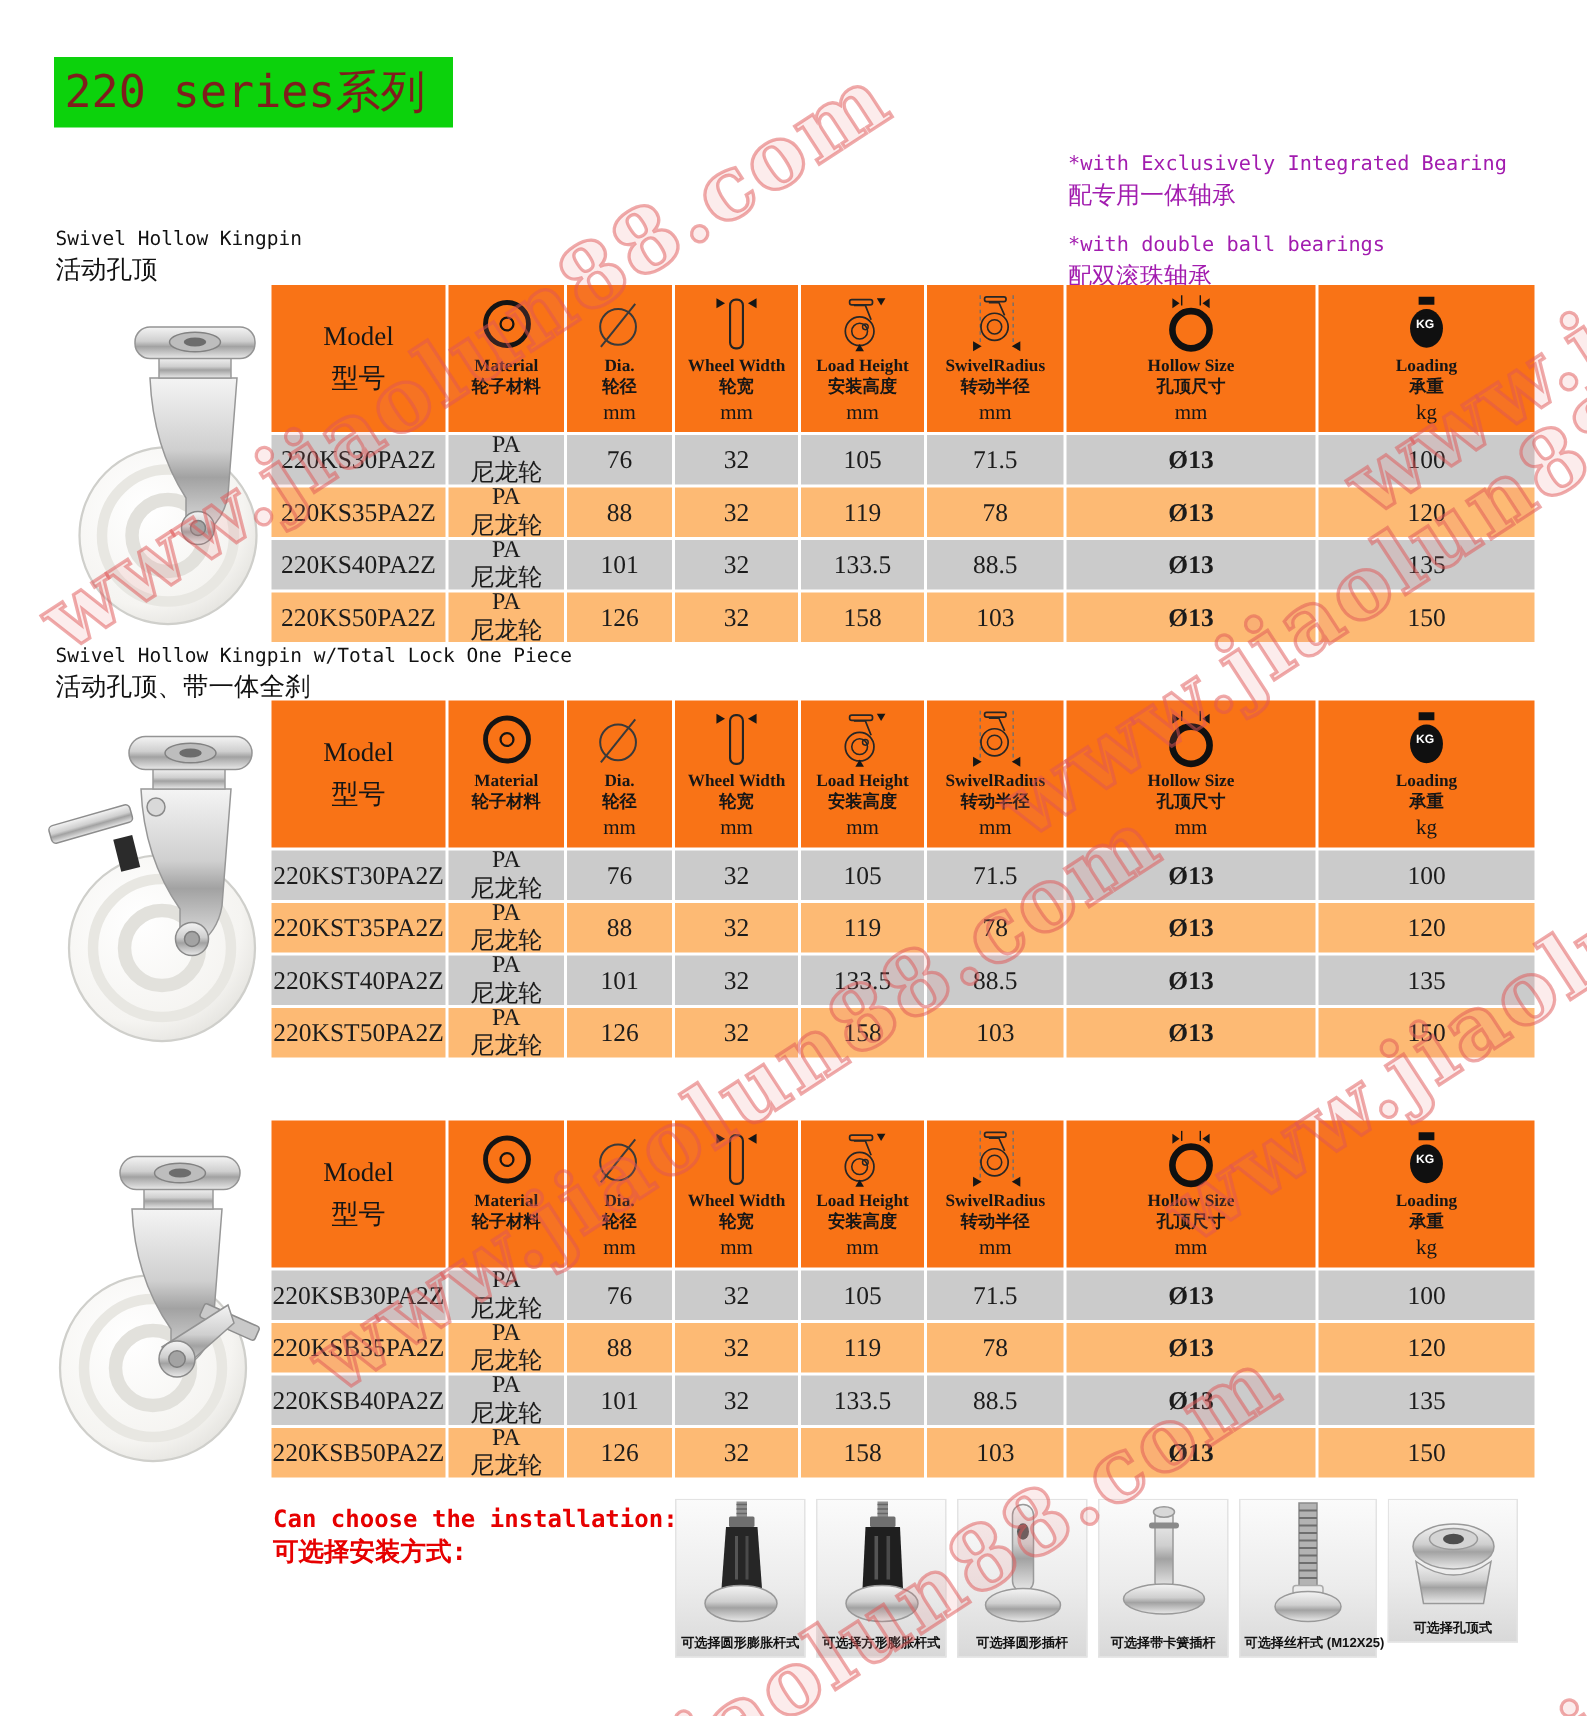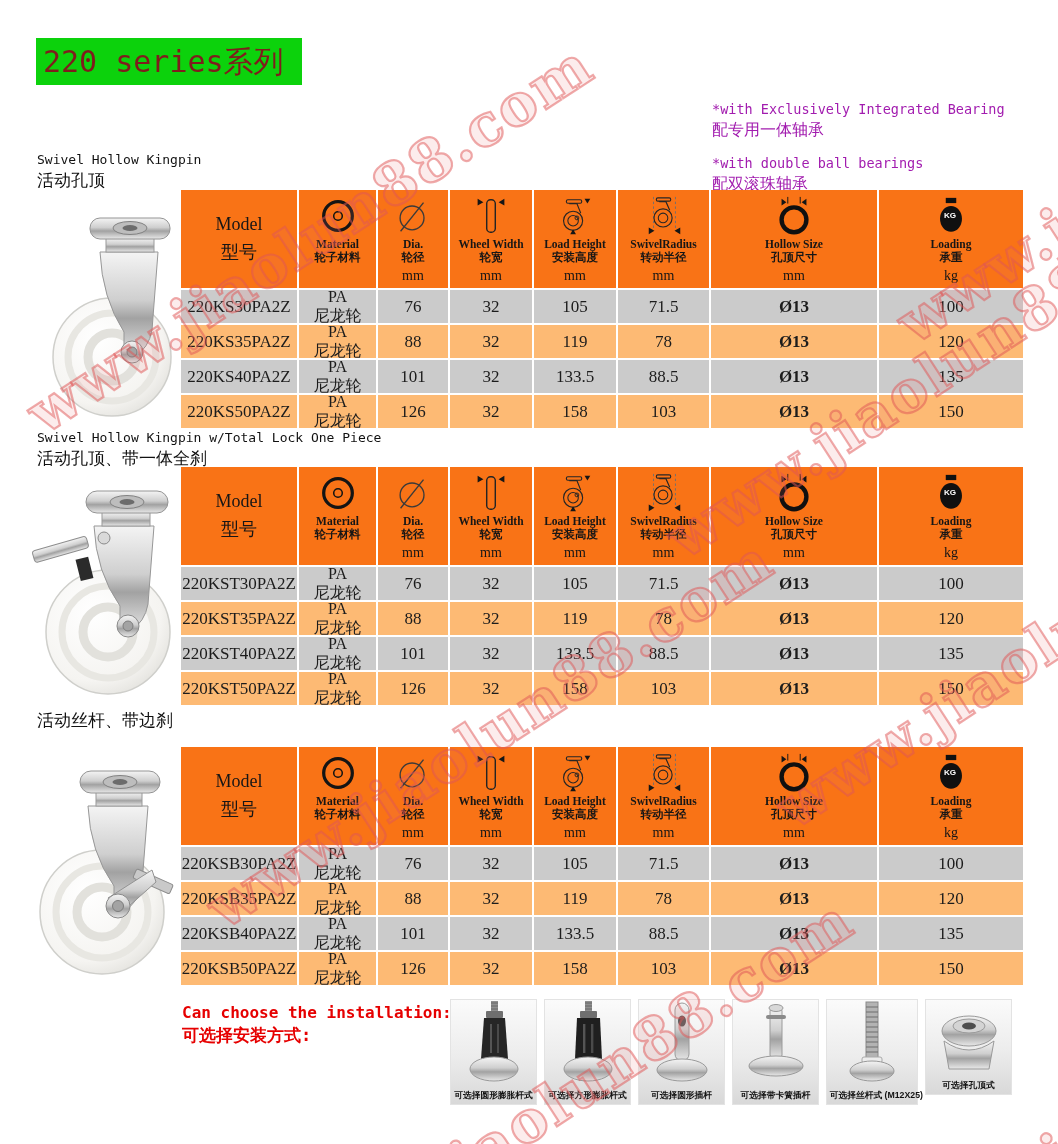--- a/index.html
+++ b/index.html
@@ -131,21 +131,20 @@
 
   <div class="sec-title" style="top:151px">
     <div class="l1">Swivel Hollow Kingpin</div>
     <div class="l2">活动孔顶</div>
   </div>
   <div class="sec-title" style="top:429px">
     <div class="l1">Swivel Hollow Kingpin w/Total Lock One Piece</div>
     <div class="l2">活动孔顶、带一体全刹</div>
   </div>
   <div class="sec-title" style="top:709px">
-    <div class="l2">活动丝杆、带边刹</div>
   </div>
 
   <svg class="photo" style="left:40px;top:212px" width="148" height="215" viewBox="0 0 148 215">
     <circle cx="72" cy="145" r="59" fill="url(#wheelG)" stroke="#cfcfcb" stroke-width="1.5"></circle>
     <circle cx="72" cy="145" r="44" fill="none" stroke="#e8e7e2" stroke-width="7"></circle>
     <circle cx="72" cy="145" r="24" fill="none" stroke="#e2e1dc" stroke-width="9"></circle>
     <path d="M60 40 H118 L112 118 Q109 136 94 145 L84 147 V120 Q62 86 60 40 Z" fill="url(#chromeG)" stroke="#979797"></path>
     <rect x="66" y="26" width="48" height="14" fill="url(#chromeG)" stroke="#9a9a9a"></rect>
     <rect x="50" y="6" width="80" height="21" rx="10" fill="url(#chromeG)" stroke="#949494"></rect>
     <ellipse cx="90" cy="16" rx="17" ry="6.5" fill="#bdbdbd" stroke="#828282"></ellipse>

